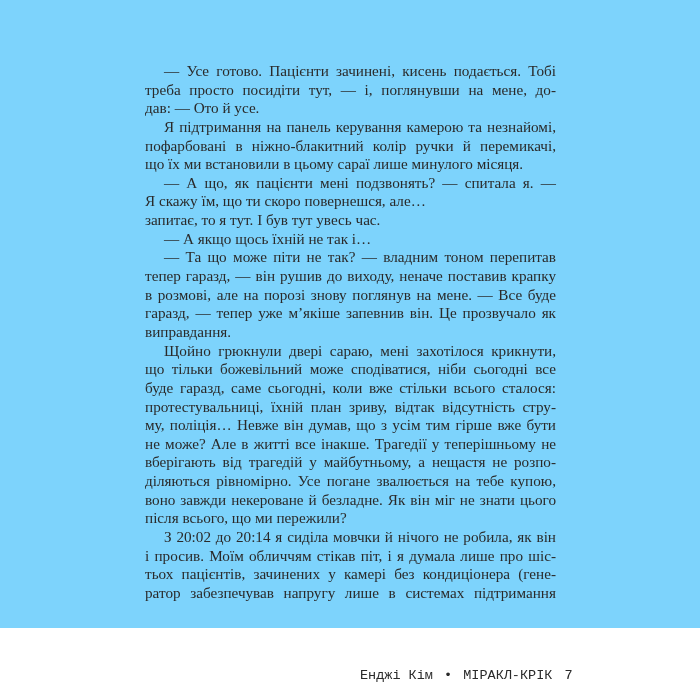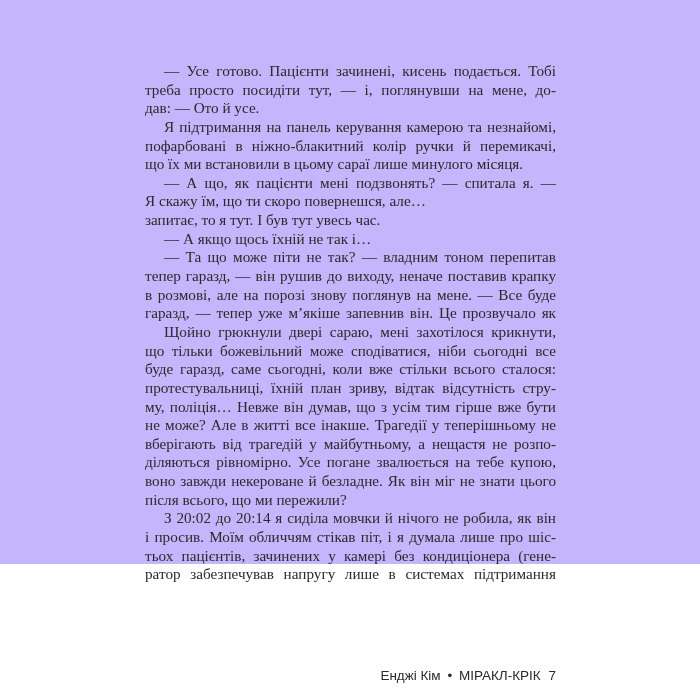--- a/index.html
+++ b/index.html
@@ -1,18 +1,18 @@
 <!DOCTYPE html>
 <html><head>
   <meta charset="utf-8">
   <style>
     html, body { margin: 0; padding: 0; background: #ffffff; }
     body { width: 700px; height: 700px; position: relative; overflow: hidden; }
     .page {
-      position: absolute; left: 0; top: 0; width: 700px; height: 564px; background: #c4b5fd;
+      position: absolute; left: 0; top: 0; width: 700px; height: 628px; background: #7dd3fc;
     }
     .text-block {
       position: absolute;
       left: 145px;
       top: 62px;
       width: 411px;
       font-family: "Liberation Serif", "DejaVu Serif", serif;
       font-size: 15.2px;
       line-height: 18.65px;
       color: #2a2a2a;
@@ -25,21 +25,21 @@
       height: 18.65px;
     }
     .line.indent { padding-left: 19px; }
     .line.last { text-align-last: left; }
     .footer {
       position: absolute;
       left: 360px;
       width: 196px;
       top: 668px;
       text-align: right;
-      font-family: Liberation Sans, sans-serif;
+      font-family: Liberation Mono, monospace;
       font-size: 13.5px;
       color: #2a2a2a;
       white-space: nowrap;
     }
     .footer .dot { padding: 0 3px; }
   </style>
 </head>
 <body>
 
 <div class="page">
@@ -51,20 +51,21 @@
       <span class="line">пофарбовані в ніжно-блакитний колір ручки й перемикачі,</span>
       <span class="line last">що їх ми встановили в цьому сараї лише минулого місяця.</span>
       <span class="line indent">— А що, як пацієнти мені подзвонять? — спитала я. —</span>
       <span class="line last">Я скажу їм, що ти скоро повернешся, але…</span>
       <span class="line last">запитає, то я тут. І був тут увесь час.</span>
       <span class="line indent last">— А якщо щось їхній не так і…</span>
       <span class="line indent">— Та що може піти не так? — владним тоном перепитав</span>
       <span class="line">тепер гаразд, — він рушив до виходу, неначе поставив крапку</span>
       <span class="line">в розмові, але на порозі знову поглянув на мене. — Все буде</span>
       <span class="line">гаразд, — тепер уже м’якіше запевнив він. Це прозвучало як</span>
+      <span class="line last">виправдання.</span>
       <span class="line indent">Щойно грюкнули двері сараю, мені захотілося крикнути,</span>
       <span class="line">що тільки божевільний може сподіватися, ніби сьогодні все</span>
       <span class="line">буде гаразд, саме сьогодні, коли вже стільки всього сталося:</span>
       <span class="line">протестувальниці, їхній план зриву, відтак відсутність стру-</span>
       <span class="line">му, поліція… Невже він думав, що з усім тим гірше вже бути</span>
       <span class="line">не може? Але в житті все інакше. Трагедії у теперішньому не</span>
       <span class="line">вберігають від трагедій у майбутньому, а нещастя не розпо-</span>
       <span class="line">діляються рівномірно. Усе погане звалюється на тебе купою,</span>
       <span class="line">воно завжди некероване й безладне. Як він міг не знати цього</span>
       <span class="line last">після всього, що ми пережили?</span>

